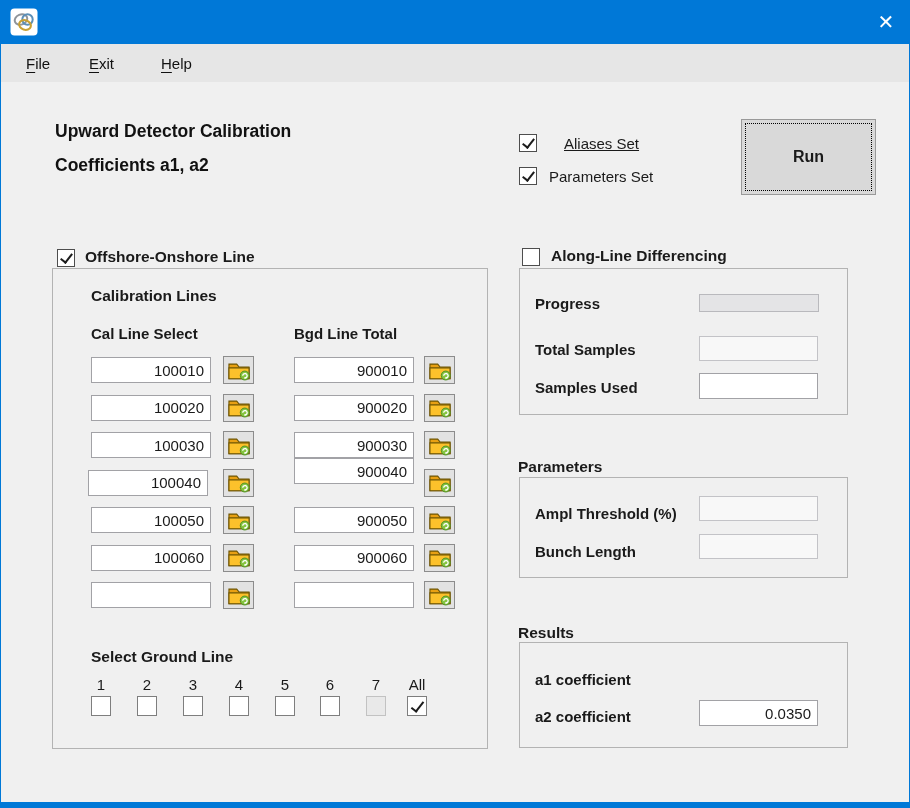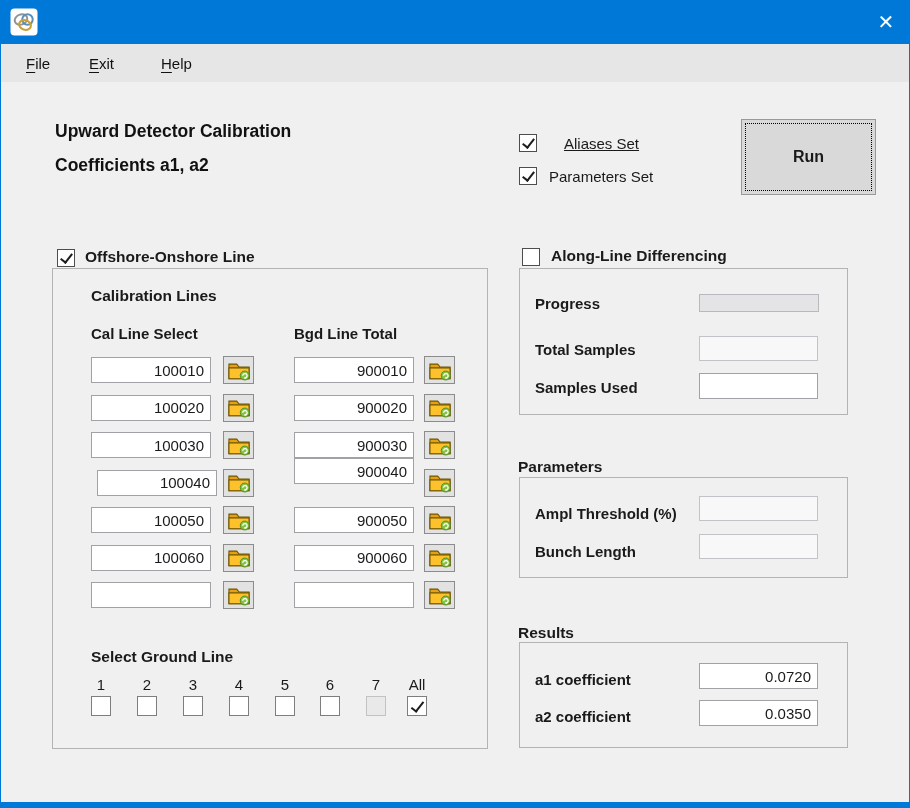--- a/index.html
+++ b/index.html
@@ -170,21 +170,21 @@
     <input class="field" style="left: 294px; top: 432px;" value="900030">
     <button class="icon-btn" style="left:424px; top:431px;">
   <svg width="24" height="21" viewBox="0 0 26 23">
     <path d="M2 4.5 h8.5 l2.6 3.2 H24 V20.5 H2 Z" fill="#e8a013" stroke="#6d5505" stroke-width="1.2"></path>
     <path d="M2 8.6 H24 V20.5 H2 Z" fill="#fcc12b" stroke="#6d5505" stroke-width="1.2"></path>
     <circle cx="19.3" cy="17" r="4.9" fill="#86c440" stroke="#4c8a1f" stroke-width="1"></circle>
     <path d="M17.1 17.3 a2.4 2.4 0 1 1 2.4 2.3" fill="none" stroke="#ffffff" stroke-width="1.4"></path>
     <path d="M19.0 20.9 l1.8 -1.2 -2.1 -1.0 z" fill="#ffffff"></path>
   </svg>
       </button>
-    <input class="field" style="left: 97px; top: 469.5px;" value="100040">
+    <input class="field" style="left: 88px; top: 469.5px;" value="100040">
     <button class="icon-btn" style="left:223px; top:468.5px;">
   <svg width="24" height="21" viewBox="0 0 26 23">
     <path d="M2 4.5 h8.5 l2.6 3.2 H24 V20.5 H2 Z" fill="#e8a013" stroke="#6d5505" stroke-width="1.2"></path>
     <path d="M2 8.6 H24 V20.5 H2 Z" fill="#fcc12b" stroke="#6d5505" stroke-width="1.2"></path>
     <circle cx="19.3" cy="17" r="4.9" fill="#86c440" stroke="#4c8a1f" stroke-width="1"></circle>
     <path d="M17.1 17.3 a2.4 2.4 0 1 1 2.4 2.3" fill="none" stroke="#ffffff" stroke-width="1.4"></path>
     <path d="M19.0 20.9 l1.8 -1.2 -2.1 -1.0 z" fill="#ffffff"></path>
   </svg>
       </button>
     <input class="field" style="left: 294px; top: 442px; margin-top: 16px;" value="900040">
@@ -315,21 +315,20 @@
   <span class="lbl b abs" style="left:535px; top:505px;">Ampl Threshold (%)</span>
   <input class="field dim" style="left: 699px; top: 496px; width: 119px; height: 25px;" value="">
 
   <span class="lbl b abs" style="left:535px; top:543px;">Bunch Length</span>
   <input class="field dim" style="left: 699px; top: 534px; width: 119px; height: 25px;" value="">
 
   <span class="lbl b abs" style="left:518px; top:624px; font-size:15.5px;">Results</span>
   <div class="groupbox" style="left:519px; top:642px; width:329px; height:106px;"></div>
 
   <span class="lbl b abs" style="left:535px; top:671px;">a1 coefficient</span>
-  <input class="field" style="left: 699px; top: 663px; width: 119px; height: 26px;" value="0.0720">
 
   <span class="lbl b abs" style="left:535px; top:708px;">a2 coefficient</span>
   <input class="field" style="left: 699px; top: 700px; width: 119px; height: 26px;" value="0.0350">
 
   <div class="edge-l"></div>
   <div class="edge-r"></div>
   <div class="edge-b"></div>
 </div>
 
 </body></html>

